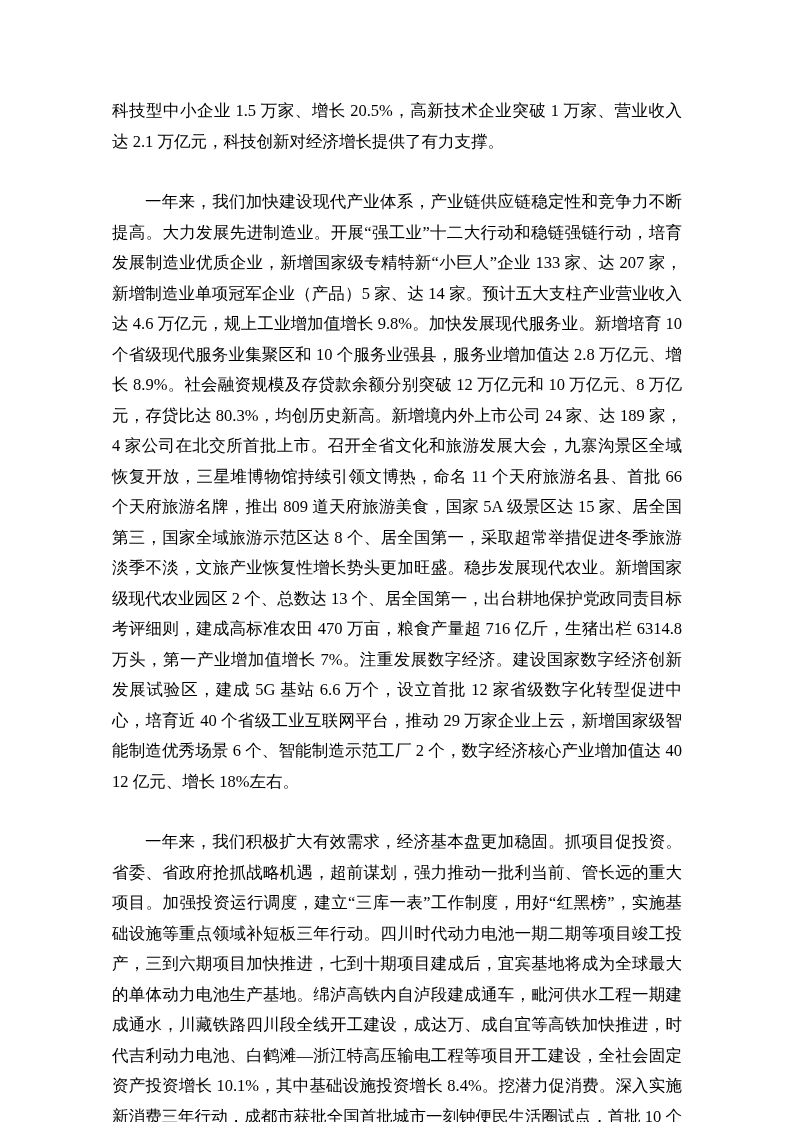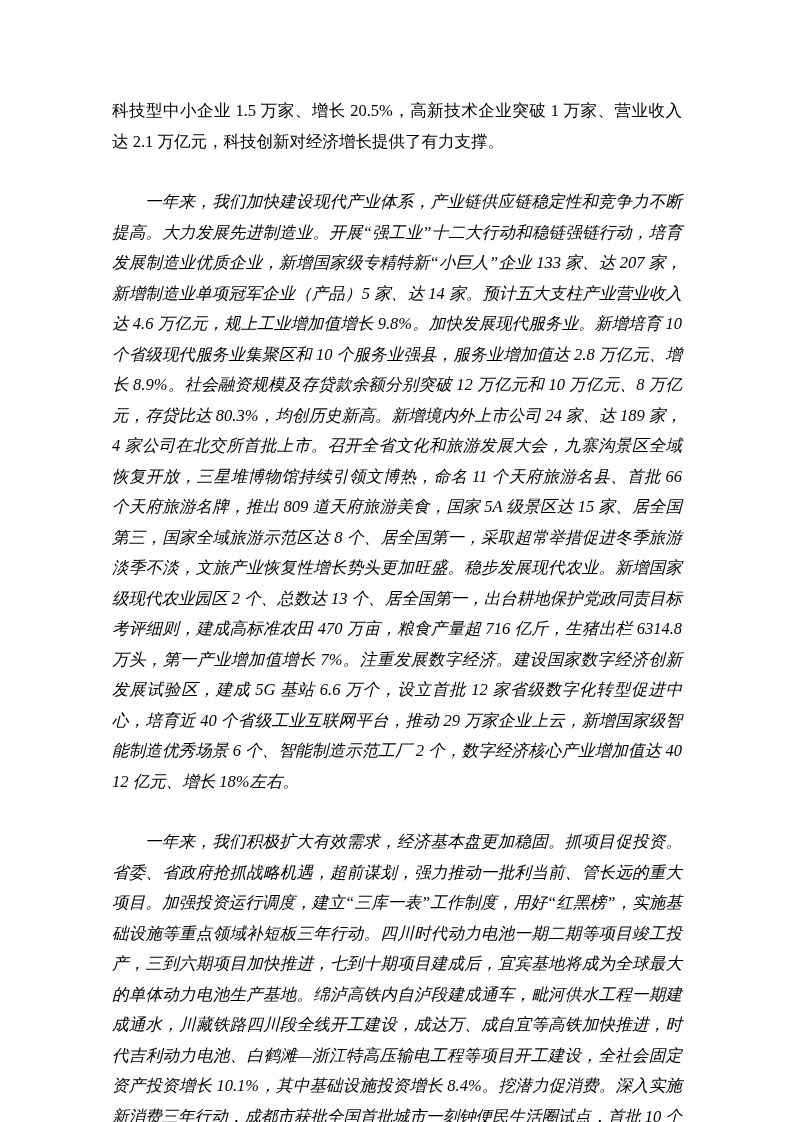--- a/index.html
+++ b/index.html
@@ -31,21 +31,20 @@
     margin: 0 0 0 0;
     font-size: 16.5px;
     line-height: 30.5px;
     text-align: justify;
     text-justify: inter-ideograph;
     letter-spacing: 0px;
     word-break: break-all;
   }
   .para.indent {
     text-indent: 2em;
-    font-style: italic;
   }
   .gap {
     height: 30px;
   }
 </style>
 </head>
 <body>
 
 <div class="page">
   <div class="content">

